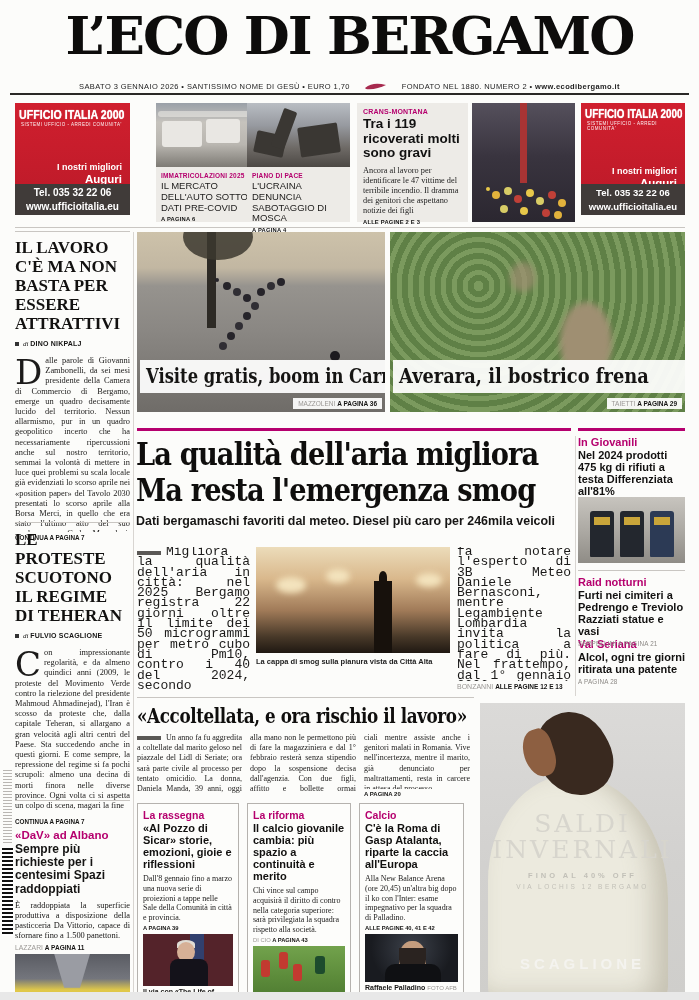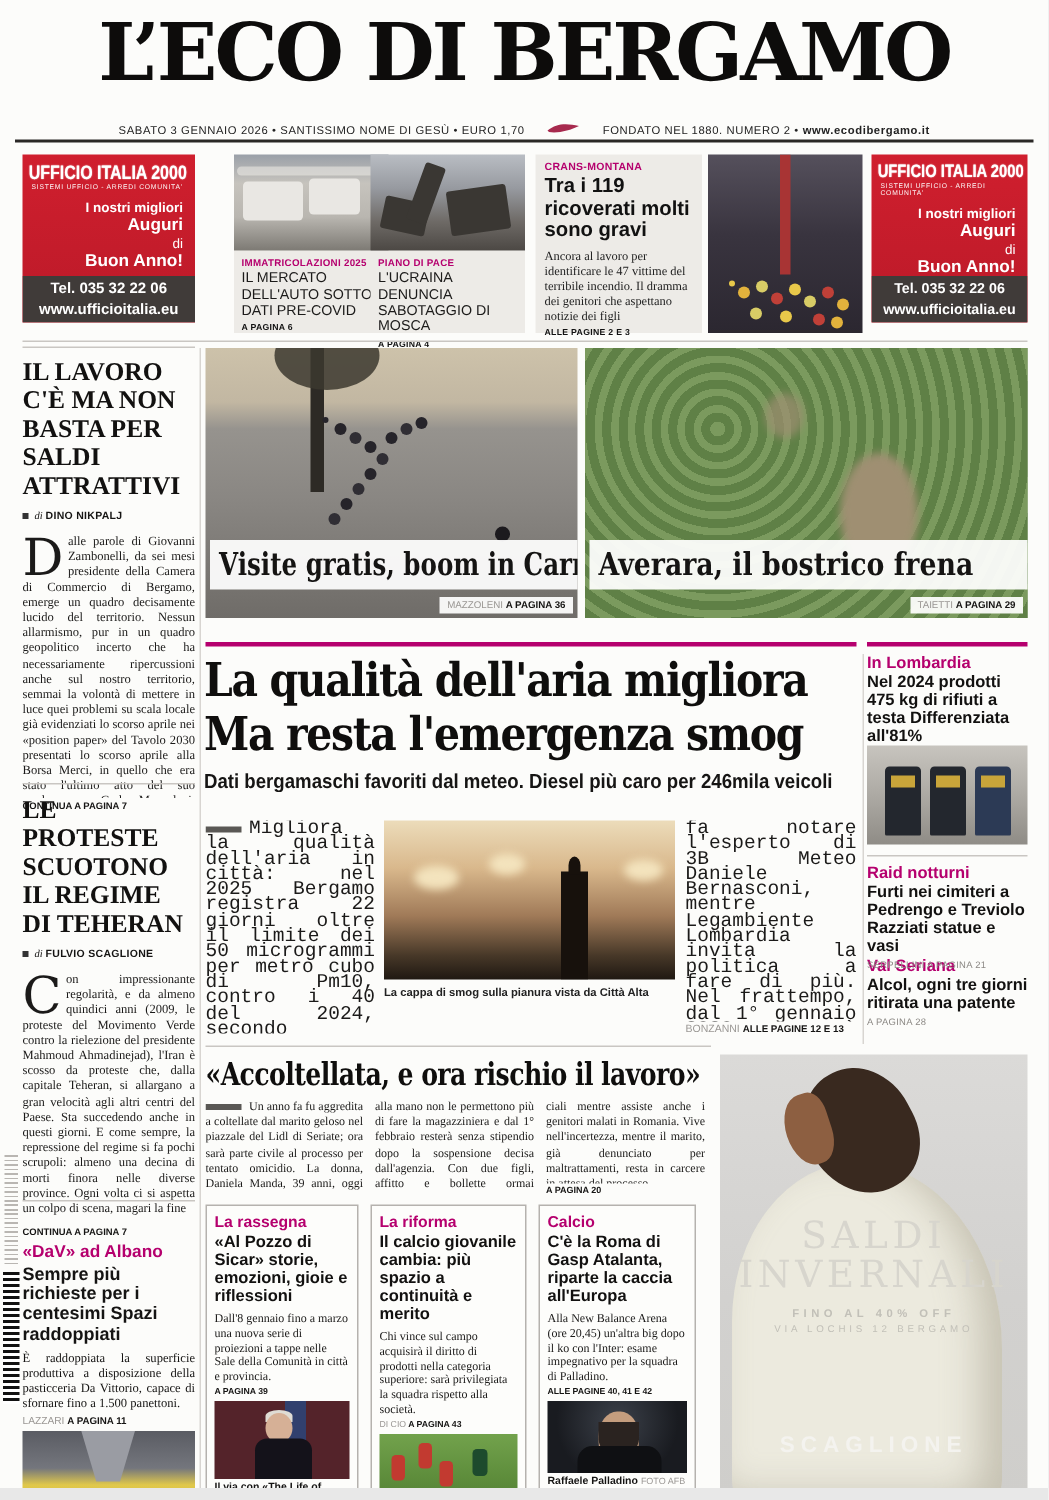--- a/index.html
+++ b/index.html
@@ -24,21 +24,21 @@
   #dateline b{font-weight:bold;}
   #main-rule{top:93px;left:10px;width:679px;height:2px;background:#2a2826;}
   #strip-rule{top:227px;left:15px;width:670px;height:1px;background:var(--hairline);}
 
   
   .adbox{top:103px;height:112px;background:linear-gradient(180deg,#d01f2e 0%,#c01b2a 75%,#c01b2a 100%);
     color:#fff;overflow:hidden;}
   .adbox .adlogo{font-weight:bold;font-size:13px;white-space:nowrap;transform:scaleX(.82);transform-origin:0 0;
     padding:4px 0 0 5px;text-shadow:0 0 1px #fff;}
   .adbox .adsub{font-size:4.5px;letter-spacing:.5px;padding:0 0 0 6px;opacity:.95;}
-  .adbox .adwish{ text-align:right;padding:5px 8px 0 0;line-height:12px;}
+  .adbox .adwish{ text-align:right;padding:5px 8px 0 0;line-height:12px;margin-top:29px;}
   .adbox .w1{font-size:9px;font-weight:bold;}
   .adbox .w2{font-size:11.5px;font-weight:bold;}
   .adbox .w3{font-size:9px;}
   .adbox .adbar{position:absolute;left:0;right:0;bottom:0;height:29px;background:#403b39;
     text-align:center;font-weight:bold;font-size:10px;line-height:14px;padding-top:2px;}
 
   
   .cellphoto{height:64px;}
   .celltext{background:var(--gray-box);padding:5px 5px 4px 5px;height:46px;}
   .kicker-s{color:var(--accent);font-weight:bold;font-size:6.5px;letter-spacing:.2px;}
@@ -251,21 +251,21 @@
       <div>Tel. 035 32 22 06</div>
       <div>www.ufficioitalia.eu</div>
     </div>
   </div>
 
   <div class="abs" id="strip-rule"></div>
   <div class="abs vline" style="left:133px;top:232px;height:765px;"></div>
 
   <div class="abs hline" style="left:15px;top:231px;width:115px;"></div>
   <div class="abs edit" style="top:238px;">
-    <div class="edit-title">IL LAVORO C'È MA NON BASTA PER SALDI ATTRATTIVI</div>
+    <div class="edit-title">IL LAVORO C'È MA NON BASTA PER ESSERE ATTRATTIVI</div>
     <div class="byline">
       <span class="byline-icon"></span>
       <span class="di">di</span>
       <b>DINO NIKPALJ</b>
     </div>
     <div class="edit-body" style="height:176px;overflow:hidden;">
       <span class="dropcap">D</span><span>alle parole di Giovanni Zambonelli, da sei mesi presidente della Camera di Commercio di Bergamo, emerge un quadro decisamente lucido del territorio. Nessun allarmismo, pur in un quadro geopolitico incerto che ha necessariamente ripercussioni anche sul nostro territorio, semmai la volontà di mettere in luce quei problemi su scala locale già evidenziati lo scorso aprile nei «position paper» del Tavolo 2030 presentati lo scorso aprile alla Borsa Merci, in quello che era stato l'ultimo atto del suo predecessore, Carlo Mazzoleni. Un'analisi che prende le mosse</span>
     </div>
     <div class="continua">CONTINUA A PAGINA 7</div>
   </div>
@@ -328,21 +328,21 @@
   </div>
   <div class="abs" id="ms-caption" style="left:256px;top:657px;width:194px;">La cappa di smog sulla pianura vista da Città Alta</div>
   <div class="abs ms-col" style="left:457px;top:547px;width:114px;height:134px;overflow:hidden;">fa notare l'esperto di 3B Meteo Daniele Bernasconi, mentre Legambiente Lombardia invita la politica a fare di più. Nel frattempo, dal 1° gennaio 2026 è scattata la rimodulazione delle accise: +4,94 centesimi sul diesel, impatto rilevante per i possessori dei 245.936 veicoli a gasolio in provincia. Un pieno da 50 litri di gasolio costa ora 2,47 euro in più, circa 60 euro l'anno.</div>
   <div class="abs" id="ms-credit" style="left:457px;top:683px;">
     <span class="credit">BONZANNI</span>
     <b>ALLE PAGINE 12 E 13</b>
   </div>
 
   <div class="abs vline" style="left:575px;top:436px;height:260px;"></div>
   <div class="abs sb" style="top:436px;">
-    <div class="sb-kicker">In Lombardia</div>
+    <div class="sb-kicker">In Giovanili</div>
     <div class="sb-title">Nel 2024 prodotti 475 kg di rifiuti a testa Differenziata all'81%</div>
     <div class="sb-page">ALLE PAGINE 26 E 27</div>
   </div>
   <div class="ph ph-bins" style="left:578px;top:497px;width:107px;height:66px;">
     <div class="bin" style="left:12px;"></div>
     <div class="bin" style="left:42px;"></div>
     <div class="bin" style="left:72px;background:#2c3a55;"></div>
   </div>
   <div class="abs hline" style="left:578px;top:570px;width:107px;"></div>
   <div class="abs sb" style="top:638px;">
@@ -377,21 +377,21 @@
       <div class="hair"></div>
         <div class="head"></div>
         <div class="suit"></div>
     </div>
     <div class="cap">Il via con «The Life of Chuck»</div>
   </div>
 
   <div class="abs bbox" style="left:247px;width:104px;">
     <div class="k">La riforma</div>
     <div class="t">Il calcio giovanile cambia: più spazio a continuità e merito</div>
-    <div class="b">Chi vince sul campo acquisirà il diritto di prodotti nella categoria superiore: sarà privilegiata la squadra rispetto alla società.</div>
+    <div class="b">Chi vince sul campo acquisirà il diritto di contro nella categoria superiore: sarà privilegiata la squadra rispetto alla società.</div>
     <div class="p">
       <span class="credit">DI CIO</span>
       <span>A PAGINA 43</span>
     </div>
     <div class="ph ph-soccer" style="position:relative;width:92px;height:50px;margin-top:3px;">
       <div class="pl" style="left:8px;top:14px;"></div>
       <div class="pl" style="left:26px;top:6px;"></div>
       <div class="pl" style="left:40px;top:18px;"></div>
       <div class="gk" style="left:62px;top:10px;"></div>
     </div>

